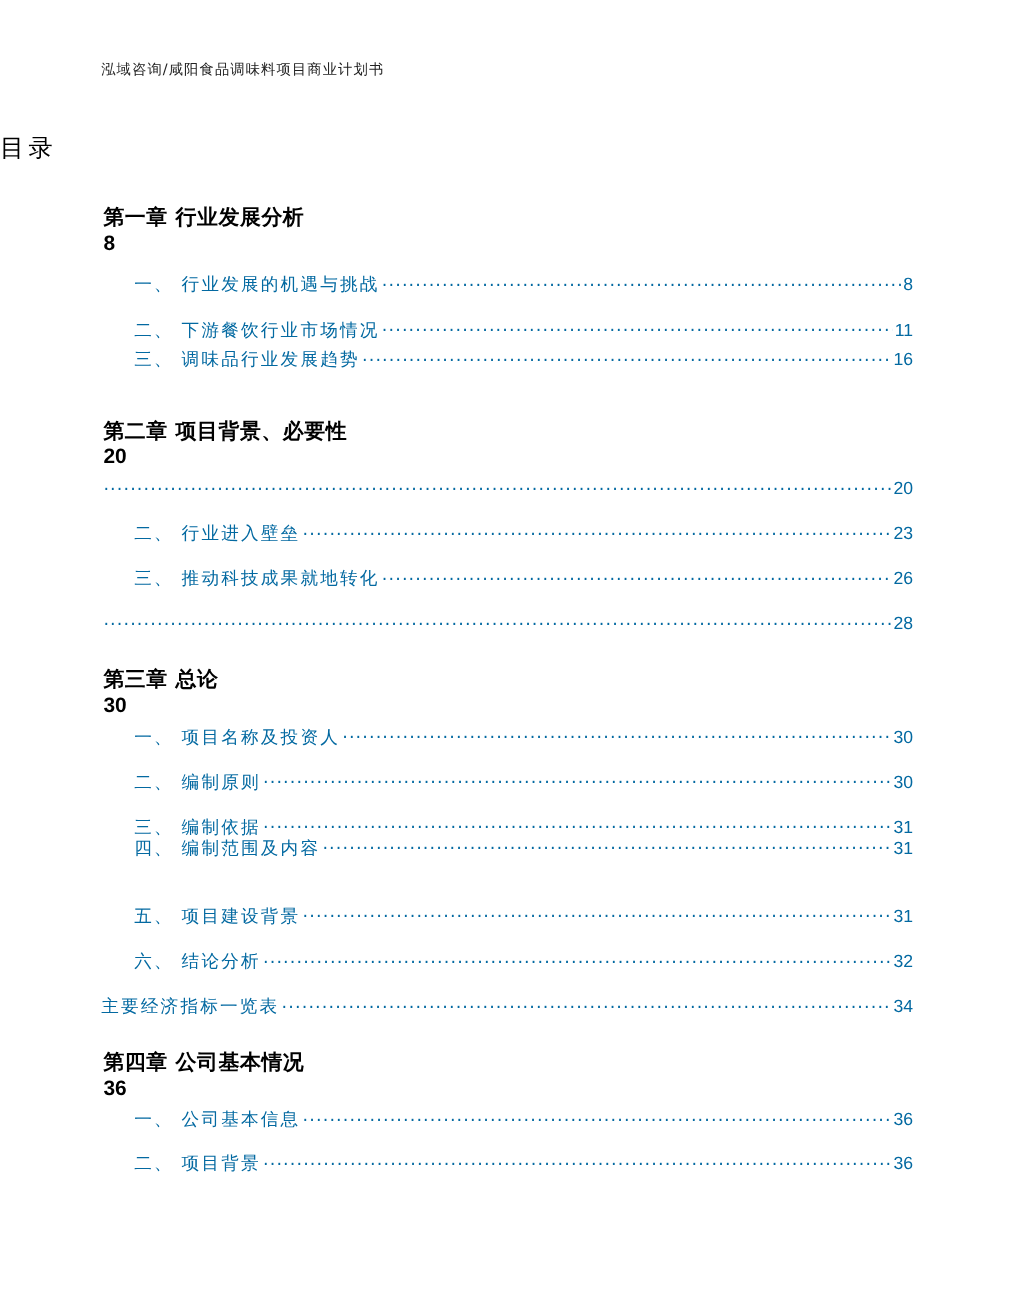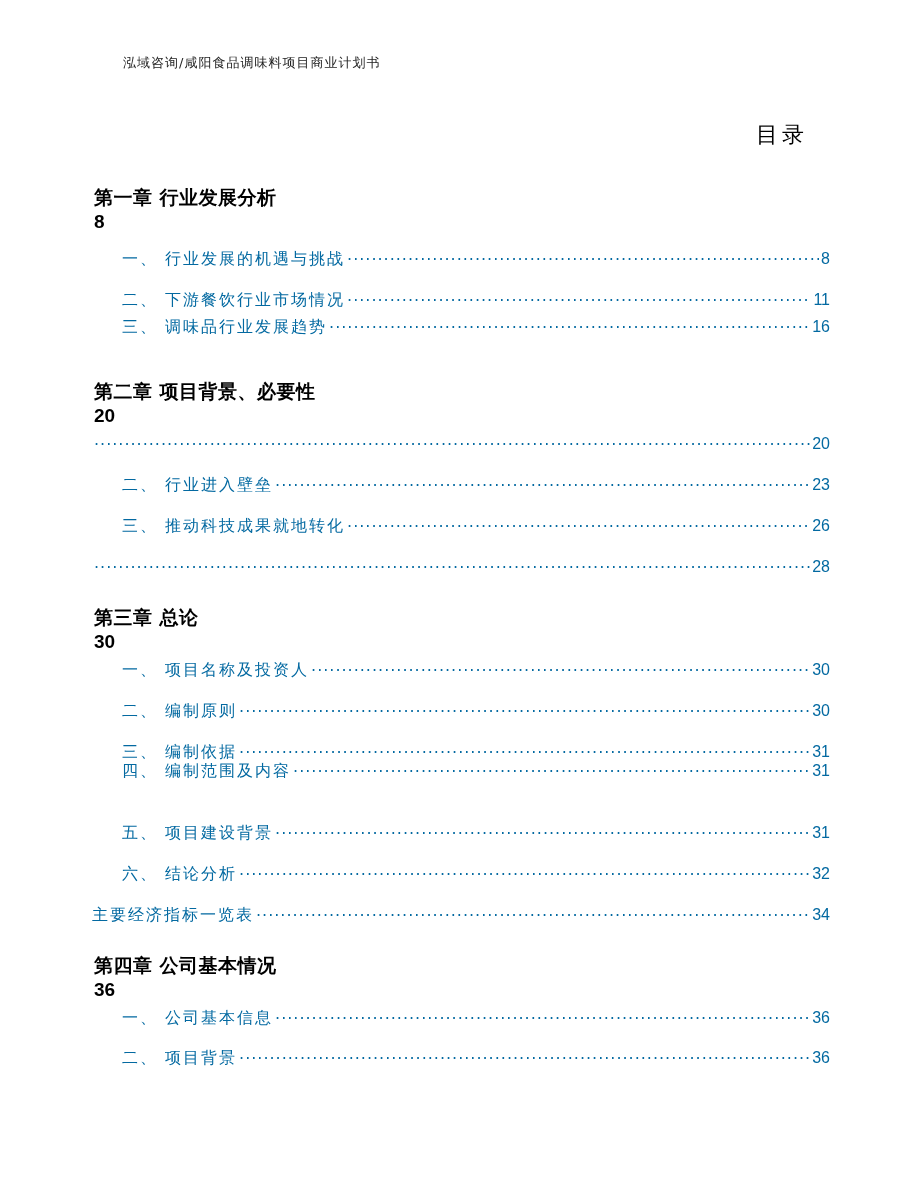--- a/index.html
+++ b/index.html
@@ -1,24 +1,23 @@
 <!DOCTYPE html>
 <html><head>
   <meta charset="utf-8">
   <style>
     html, body { margin: 0; padding: 0; background: #ffffff; }
     body { width: 920px; height: 1191px; position: relative; overflow: hidden; color: #000; }
     .page-header {
       position: absolute; left: 92px; top: 54px;
       font-family: "DejaVu Sans", sans-serif; font-size: 13px; color: #222;
       letter-spacing: 1px;
-      margin-left: 31px;
     }
     .toc-title {
-      position: absolute; left: 0; width: 808px; top: 120px; text-align: right;
+      position: absolute; left: 0; width: 808px; top: 120px; text-align: left;
       font-family: "DejaVu Sans", sans-serif; font-size: 22px; color: #000; letter-spacing: 4px;
     }
     .toc { position: absolute; left: 92px; width: 738px; top: 0; }
     .row {
       position: absolute; left: 0; width: 738px; display: flex; align-items: baseline;
       font-family: "DejaVu Sans", sans-serif; white-space: nowrap;
     }
     .row.chapter { font-size: 19px; font-weight: bold; flex-direction: column; }
     .row.section { font-size: 16px; color: #0369a1; }
     .row.section .label { padding-left: 30px; letter-spacing: 2px; }

